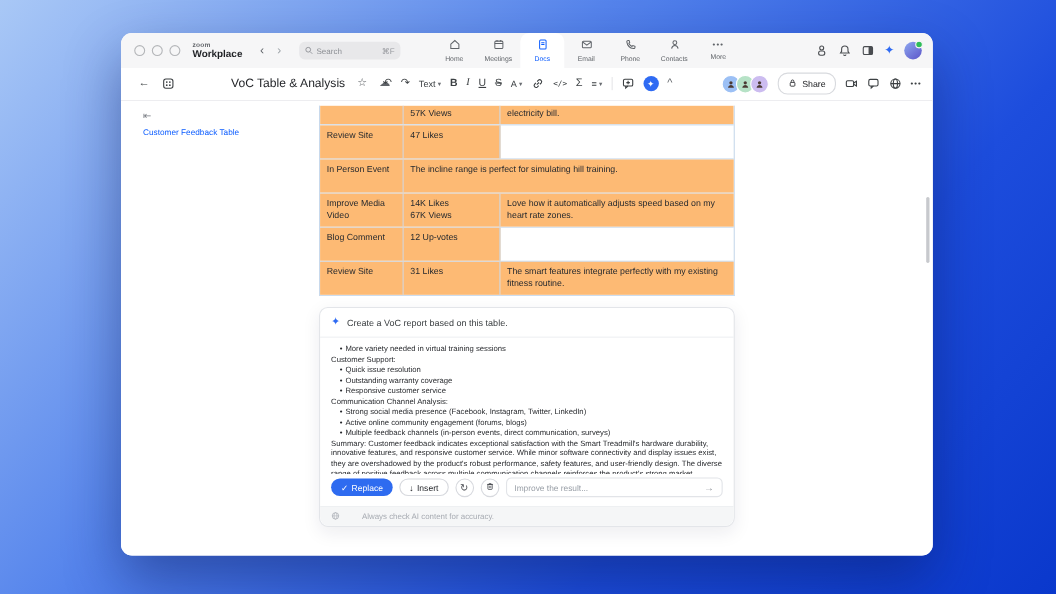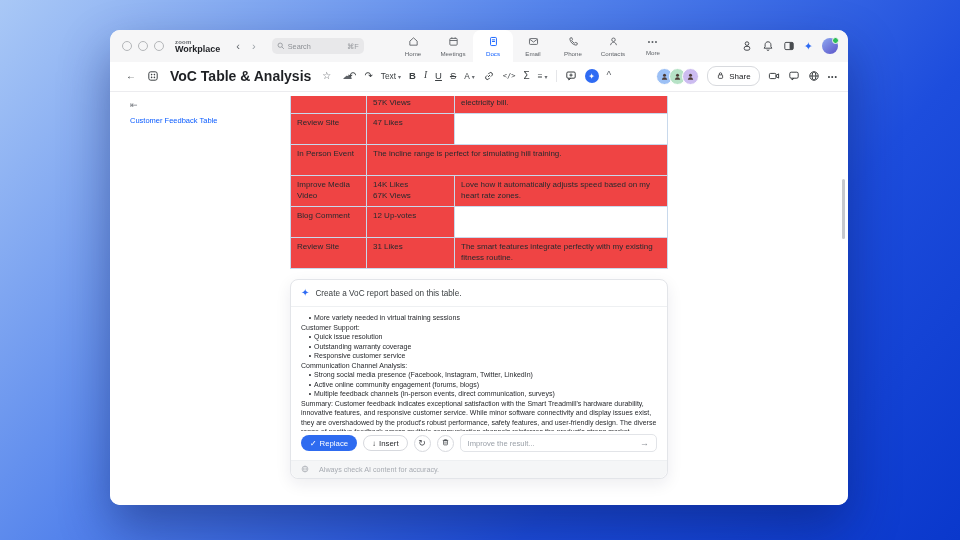--- a/index.html
+++ b/index.html
@@ -39,21 +39,21 @@
   .avatar .dot{position:absolute;right:-1px;top:-1px;width:5px;height:5px;background:#2ebd59;
     border:1px solid #f6f6f7;border-radius:50%;}
 
   
   .toolbar{height:29px;background:#fff;border-bottom:1px solid #ececef;position:relative;}
   .tb-left{position:absolute;left:16px;top:0;height:28px;display:flex;align-items:center;gap:11px;}
   .tb-center{position:absolute;left:238px;top:0;height:28px;display:flex;align-items:center;gap:8px;}
   .tb-right{position:absolute;right:10px;top:0;height:28px;display:flex;align-items:center;gap:8px;}
   .tbg{color:#3c4043;font-size:10px;line-height:1;display:flex;align-items:center;}
   .tbg svg{width:12px;height:12px;}
-  .doc-title{font-size:14px;font-weight:700;color:#1f2125;}
+  .doc-title{font-size:11px;font-weight:400;color:#1f2125;margin-left:40px;}
   .tb-muted{color:#5f6368;}
   .fmt{font-size:8.3px;color:#3c4043;display:flex;align-items:center;gap:2px;}
   .caret{font-size:6px;color:#6a6d72;}
   .b-b{font-weight:700;font-size:9.5px;}
   .b-i{font-style:italic;font-size:9.5px;font-family:"Liberation Serif",serif;}
   .b-u{text-decoration:underline;font-size:9.5px;}
   .b-s{text-decoration:line-through;font-size:9.5px;}
   .b-code{font-size:7px;font-family:"DejaVu Sans Mono",monospace;}
   .vdiv{width:1px;height:12px;background:#e5e6e9;}
   .ai-round{width:14px;height:14px;border-radius:50%;background:#2f6bf3;color:#fff;
@@ -70,21 +70,21 @@
 
   
   .content{position:relative;height:414px;background:#fff;}
   .outline-collapse{position:absolute;left:20px;top:8px;font-size:9px;color:#7a7e84;}
   .outline-link{position:absolute;left:20px;top:24px;font-size:7.5px;color:#0b5cff;font-weight:400;}
   .doc-col{position:absolute;left:180px;top:0;width:378px;}
 
   .vtable{margin-top:4px;border:1px solid #c8d9ec;border-top:none;box-sizing:border-box;}
   .vrow{display:flex;border-top:1px solid #c8d9ec;}
   .vrow.partial{border-top:none;height:17px;overflow:hidden;}
-  .vcell{background:#ef4444;padding:4px 6px;font-size:8px;line-height:1.32;color:#272a2e;
+  .vcell{background:#fdba74;padding:4px 6px;font-size:8px;line-height:1.32;color:#272a2e;
     box-sizing:border-box;border-right:1px solid #c8d9ec;white-space:pre-line;min-height:30px;}
   .vrow.partial .vcell{min-height:17px;padding-top:2px;}
   .c0{width:76px;flex:0 0 auto;} .c1{width:88px;flex:0 0 auto;} .c2{flex:1;border-right:none;}
 
   .ai-card{margin-top:10px;height:200px;border:1px solid #e3e5e9;border-radius:8px;background:#fff;
     box-shadow:0 5px 16px rgba(20,30,60,.08);display:flex;flex-direction:column;box-sizing:border-box;}
   .ai-head{height:26px;flex:0 0 auto;display:flex;align-items:center;gap:6px;padding:0 10px;
     border-bottom:1px solid #eef0f2;font-size:8.2px;color:#3c4043;}
   .ai-head .sparkle-ic{font-size:10px;}
   .ai-body{flex:1;padding:6px 10px 2px;font-size:7px;line-height:1.36;color:#27292d;overflow:hidden;}
@@ -99,21 +99,21 @@
   .icon-btn{width:17px;height:17px;border-radius:9px;border:1px solid #d7d9de;background:#fff;
     display:flex;align-items:center;justify-content:center;font-size:9px;color:#46494e;padding:0;}
   .icon-btn svg{width:9px;height:9px;}
   .improve{flex:1;height:18px;border:1px solid #e2e4e8;border-radius:5px;display:flex;
     align-items:center;padding:0 7px;gap:4px;box-sizing:border-box;}
   .improve input{border:none;outline:none;flex:1;font-size:7.6px;color:#333;background:transparent;
     font-family:inherit;padding:0;}
   .improve input::placeholder{color:#9aa0a8;}
   .improve .arr{color:#8c9096;font-size:9px;}
   .ai-foot{flex:0 0 auto;height:17px;background:#f5f6f7;border-top:1px solid #eef0f2;
-    display:flex;align-items:center;gap:10px;padding:0 10px;font-size:7.2px;color:#a7abb2;
+    display:flex;align-items:center;gap:20px;padding:0 10px;font-size:7.2px;color:#a7abb2;
     border-radius:0 0 8px 8px;}
   .ai-foot svg{width:8px;height:8px;}
   .scroll-thumb{position:absolute;right:3px;top:87px;width:3px;height:60px;background:#c7c9cd;border-radius:2px;}
 </style>
 </head>
 <body>
 
 <div class="stage">
   <div class="window">
 

